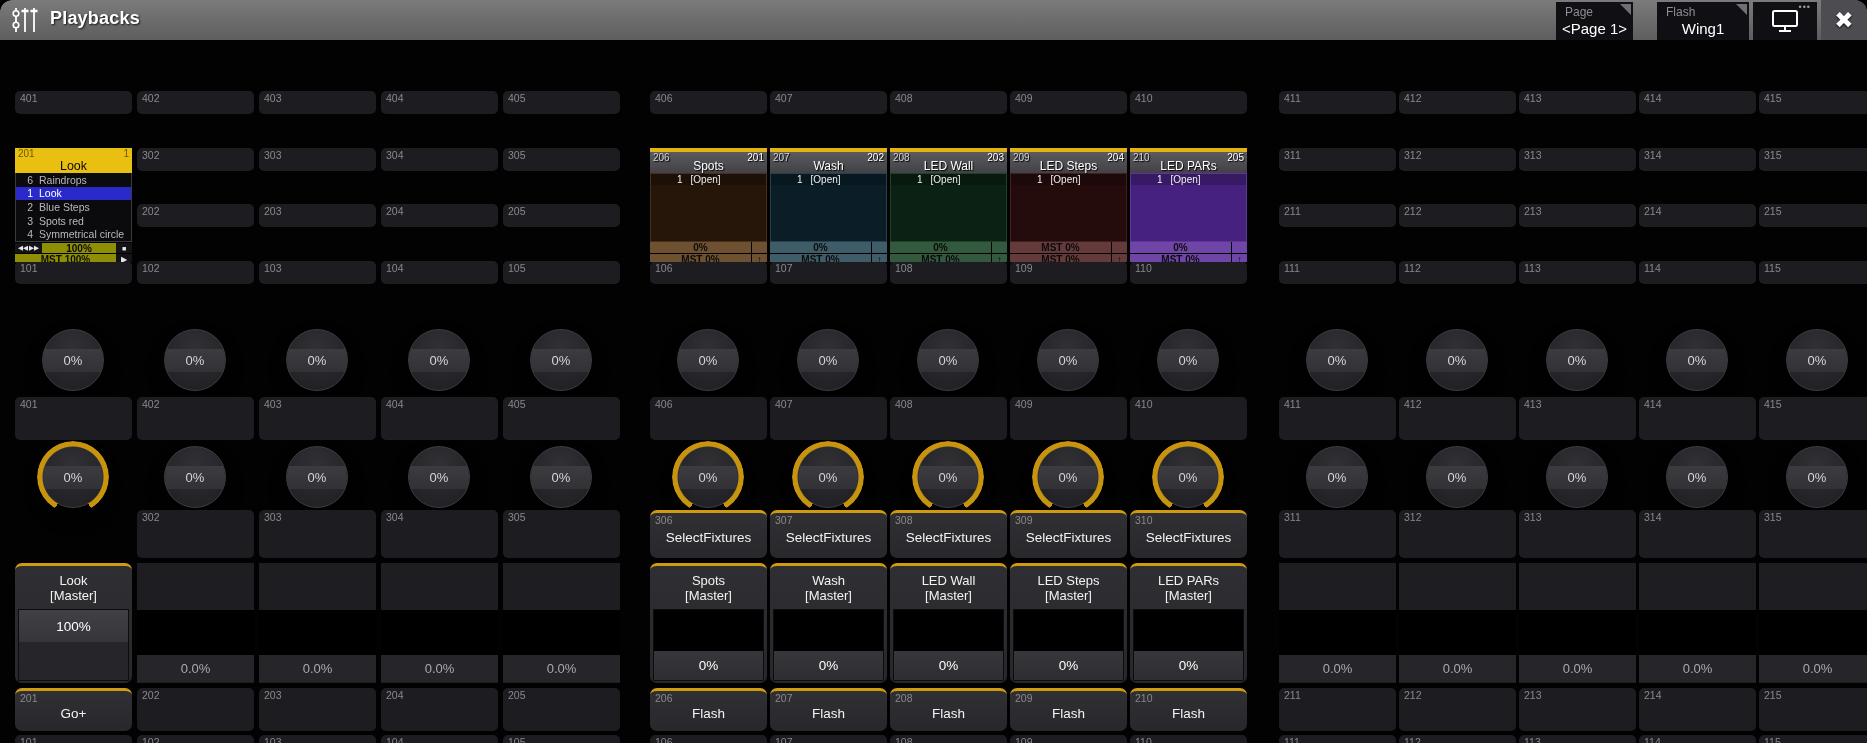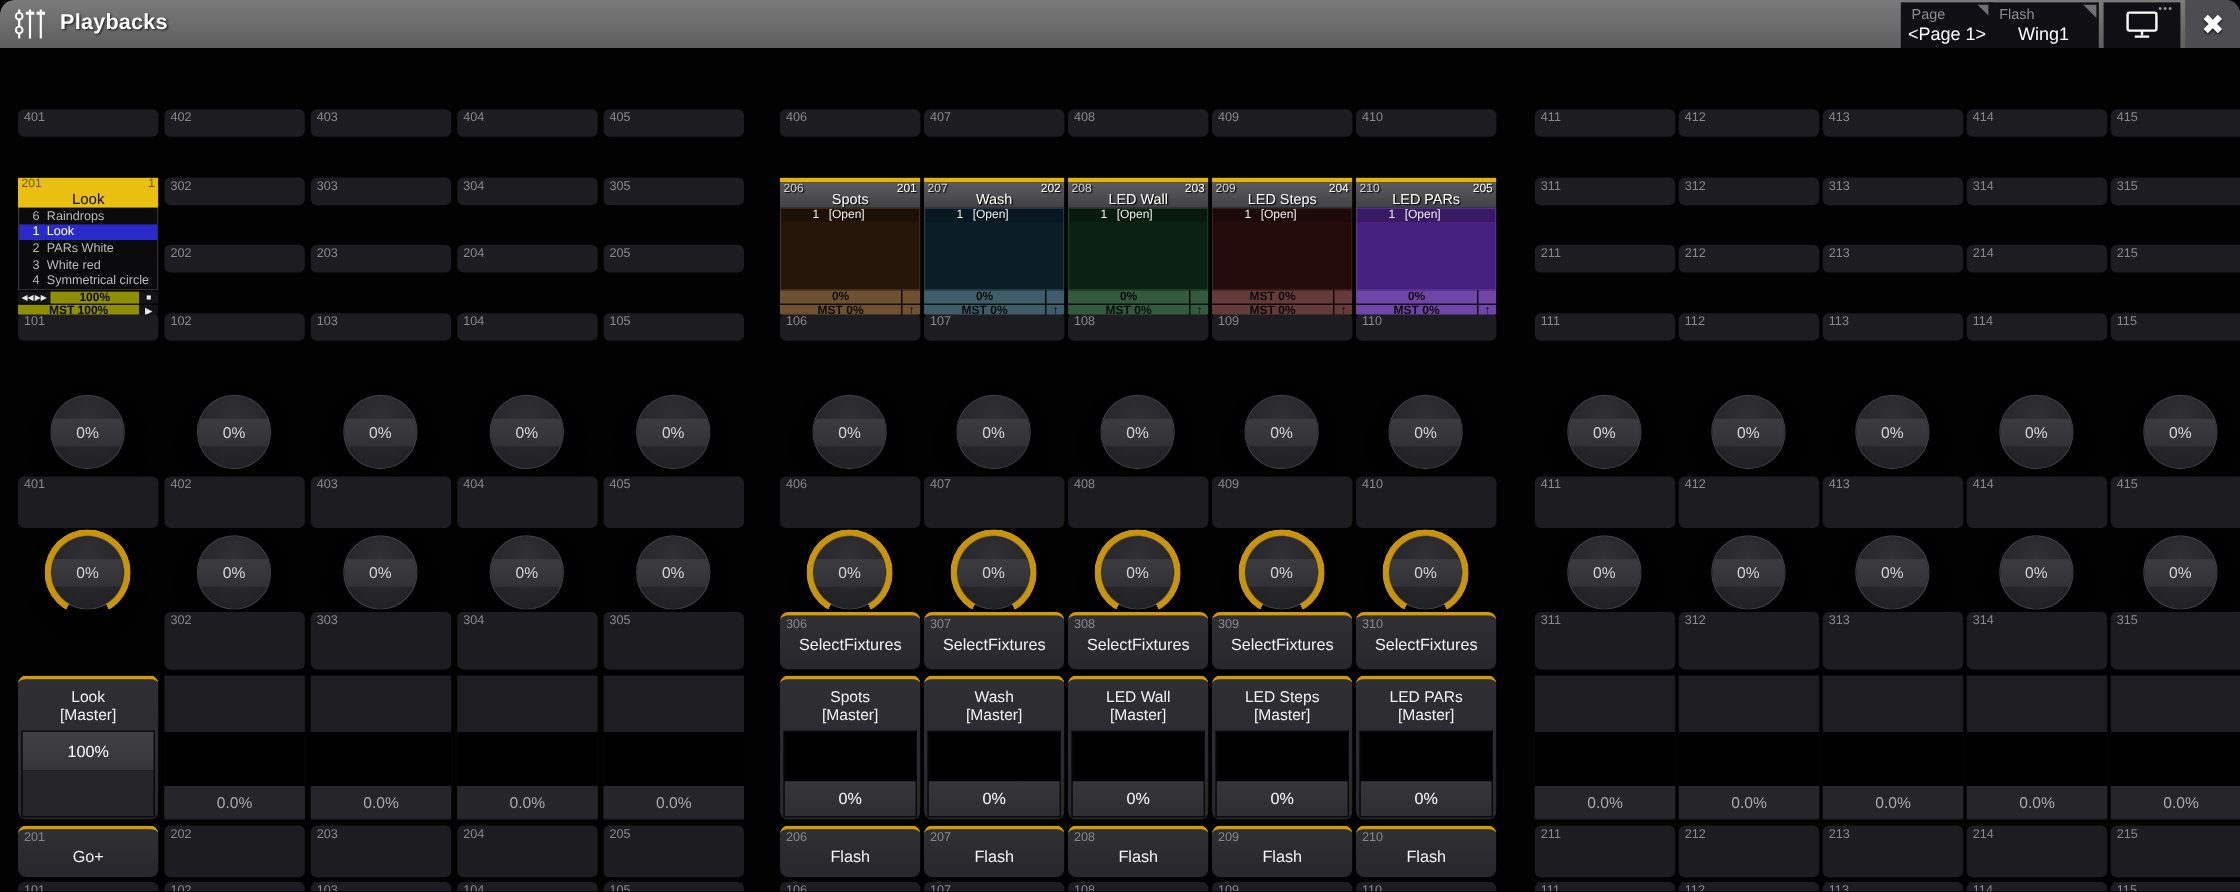--- a/index.html
+++ b/index.html
@@ -11,21 +11,21 @@
   .titlebar{position:absolute;left:0;top:0;width:100%;height:40px;
     background:linear-gradient(#7b7b7b,#5e5e5e);border-radius:12px 12px 0 0;}
   .tb-icon{position:absolute;left:10px;top:5px;width:30px;height:30px;}
   .tb-title{position:absolute;left:50px;top:8px;font-size:18px;font-weight:bold;color:#fff;
     text-shadow:1px 1px 2px rgba(0,0,0,.8);letter-spacing:.2px;}
   .tb-box{position:absolute;top:2px;height:38px;background:#101014;color:#fff;}
   .tb-box .tb-label{position:absolute;left:9px;top:3px;font-size:12px;color:#8d8d92;}
   .tb-box .tb-value{position:absolute;left:0;right:0;bottom:3px;text-align:center;font-size:15px;color:#fff;}
   .corner{position:absolute;top:2px;right:2px;width:0;height:0;
     border-left:11px solid transparent;border-top:11px solid #6f6f74;}
-  .tb-page{left:1556px;width:77px;margin-left:28px;}
+  .tb-page{left:1556px;width:77px;}
   .tb-wing{left:1657px;width:92px;}
   .tb-mon{left:1753px;width:64px;}
   .dots{position:absolute;top:0px;right:6px;font-size:9px;color:#9a9a9e;letter-spacing:1px;}
   .mon-svg{position:absolute;left:50%;top:54%;transform:translate(-50%,-50%);}
   .tb-close{position:absolute;left:1821px;top:0;width:46px;height:40px;background:#4d4d51;
     border-radius:0 12px 0 0;display:flex;align-items:center;justify-content:center;
     color:#fff;font-size:23px;font-weight:bold;text-shadow:0 1px 2px #000;}
 
   
   #board{position:absolute;left:13px;top:40px;width:1867px;height:703px;}
@@ -299,25 +299,25 @@
           <div class="cue">
             <span class="cno">6</span>
             <span class="cname">Raindrops</span>
           </div>
           <div class="cue sel">
             <span class="cno">1</span>
             <span class="cname">Look</span>
           </div>
           <div class="cue">
             <span class="cno">2</span>
-            <span class="cname">PARs White</span>
+            <span class="cname">Blue Steps</span>
           </div>
           <div class="cue">
             <span class="cno">3</span>
-            <span class="cname">White red</span>
+            <span class="cname">Spots red</span>
           </div>
           <div class="cue">
             <span class="cno">4</span>
             <span class="cname">Symmetrical circle</span>
           </div>
         </div>
         <div class="lbar">
           <div class="lbox" style="width: 27px;">
             <span>◀◀</span>
             <span>▶▶</span>

